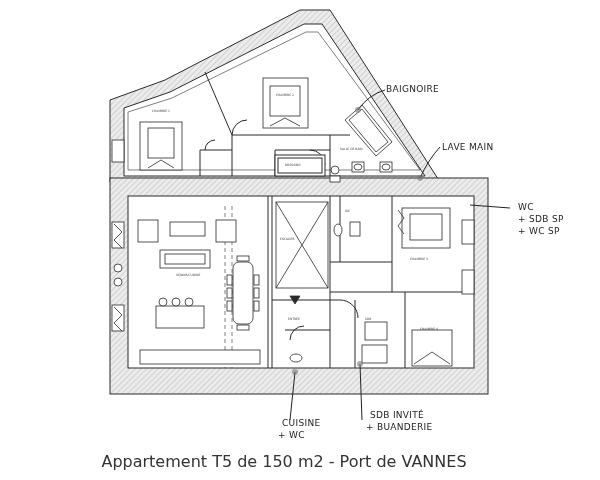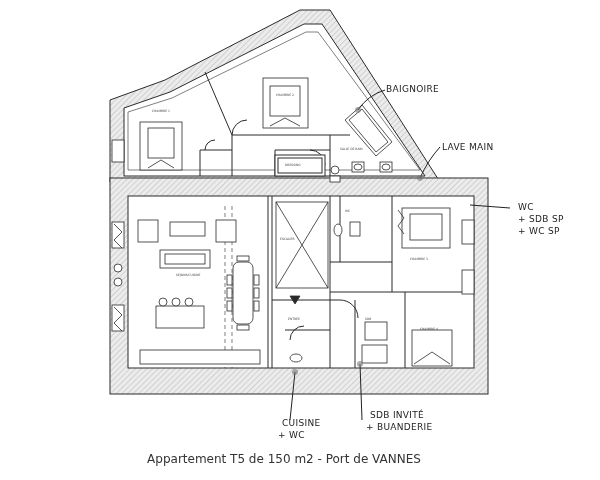--- a/index.html
+++ b/index.html
@@ -1,20 +1,20 @@
 <!DOCTYPE html>
 <html><head>
 <meta charset="utf-8">
 <style>
   html, body { margin:0; padding:0; background:#ffffff; }
   body { width:600px; height:480px; position:relative; overflow:hidden; font-family:"Liberation Sans", sans-serif; }
   #plan { position:absolute; left:0; top:0; width:600px; height:480px; }
   .hand { font-family:"DejaVu Sans", sans-serif; font-size:9px; fill:#222; letter-spacing:0.3px; }
   .tiny { font-family:"DejaVu Sans", sans-serif; font-size:3px; fill:#444; }
-  .caption { position:absolute; left:0; width:568px; top:452px; text-align:center; font-family:"DejaVu Sans", sans-serif; font-size:12px; color:#333; }
+  .caption { position:absolute; left:0; width:568px; top:452px; text-align:center; font-family:"DejaVu Sans", sans-serif; font-size:16px; color:#333; }
 </style>
 </head>
 <body>
 
 <svg id="plan" viewBox="0 0 600 480" xmlns="http://www.w3.org/2000/svg">
   <defs>
     <pattern id="hatch" width="4" height="4" patternUnits="userSpaceOnUse" patternTransform="rotate(45)">
       <rect width="4" height="4" fill="#ececec"></rect>
       <line x1="0" y1="0" x2="0" y2="4" stroke="#b5b5b5" stroke-width="1"></line>
     </pattern>

